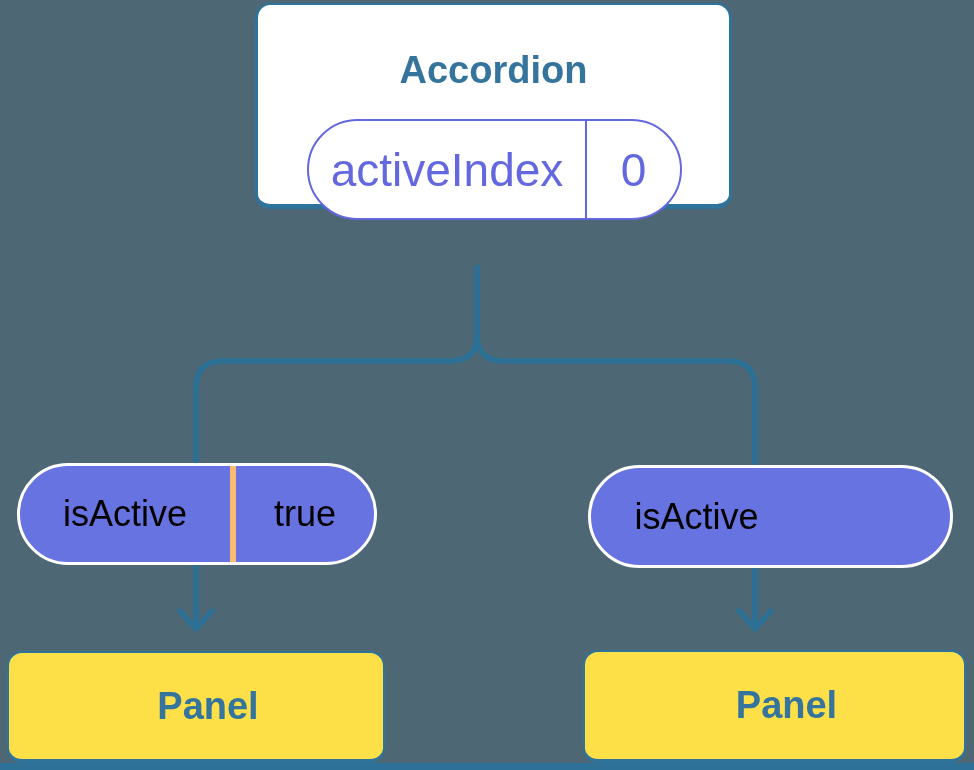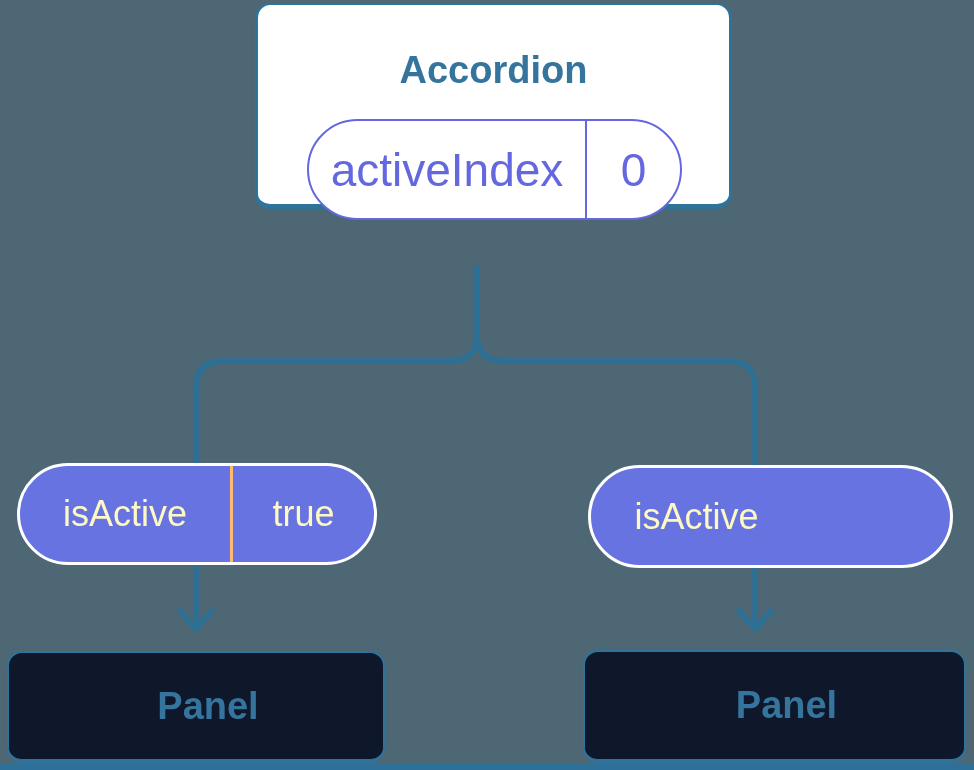--- a/index.html
+++ b/index.html
@@ -52,39 +52,39 @@
   }
 
   
   .pill {
     position: absolute;
     background: #6673E0;
     border: 3px solid #FFFFFF;
     border-radius: 53px;
     box-sizing: border-box;
     display: flex;
-    color: #fef9c3;
+    color: #000000;
     font-size: 36px; font-weight: 500;
     z-index: 2;
   }
   .pill-left  { left: 17px;  top: 463px; width: 360px; height: 102px; }
   .pill-right { left: 588px; top: 465px; width: 365px; height: 103px; }
   .pill .seg-name  { display: flex; align-items: center; justify-content: center; }
   .pill-left  .seg-name { width: 210px; }
   .pill-right .seg-name { width: 211px; }
   .pill .seg-value {
     flex: 1;
-    border-left: 3px solid #fdba74;
+    border-left: 6px solid #fdba74;
     display: flex; align-items: center; justify-content: center;
   }
 
   
   .panel {
     position: absolute;
-    background: #0f172a;
+    background: #fde047;
     border: 2.5px solid #2F739B;
     border-top-width: 2px;
     border-bottom-width: 4px;
     border-radius: 15px;
     box-sizing: border-box;
     display: flex; align-items: center; justify-content: center;
     font-size: 38px; font-weight: 600; color: #35749C;
     z-index: 2;
     padding-left: 24px;
   }

